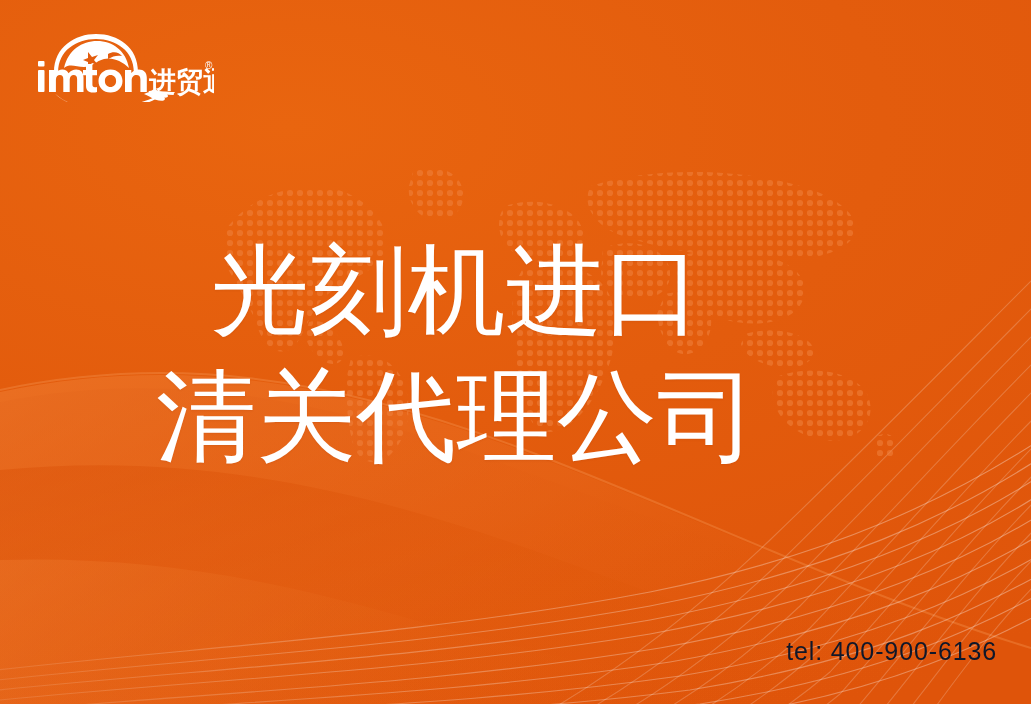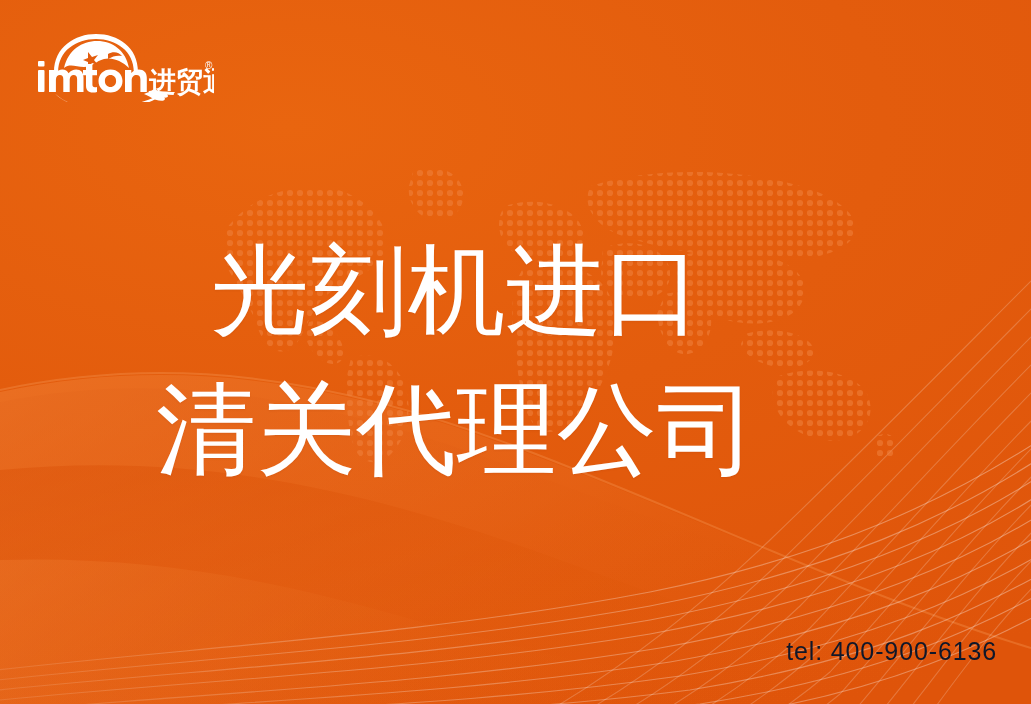--- a/index.html
+++ b/index.html
@@ -68,21 +68,21 @@
     text-shadow: 0 1px 2px rgba(120,40,0,.10);
   }
   .hl-line { display: block; white-space: nowrap; }
   #hl-1 {
     font-size: 98px;
     line-height: 108px;
   }
   #hl-2 {
     font-size: 100px;
     line-height: 112px;
-    margin-top: 29px;
+    margin-top: 16px;
   }
 
   
   #tel {
     position: absolute;
     right: 34px;
     bottom: 38px;
     color: #0f172a;
     font-size: 25px;
     font-weight: 400;

